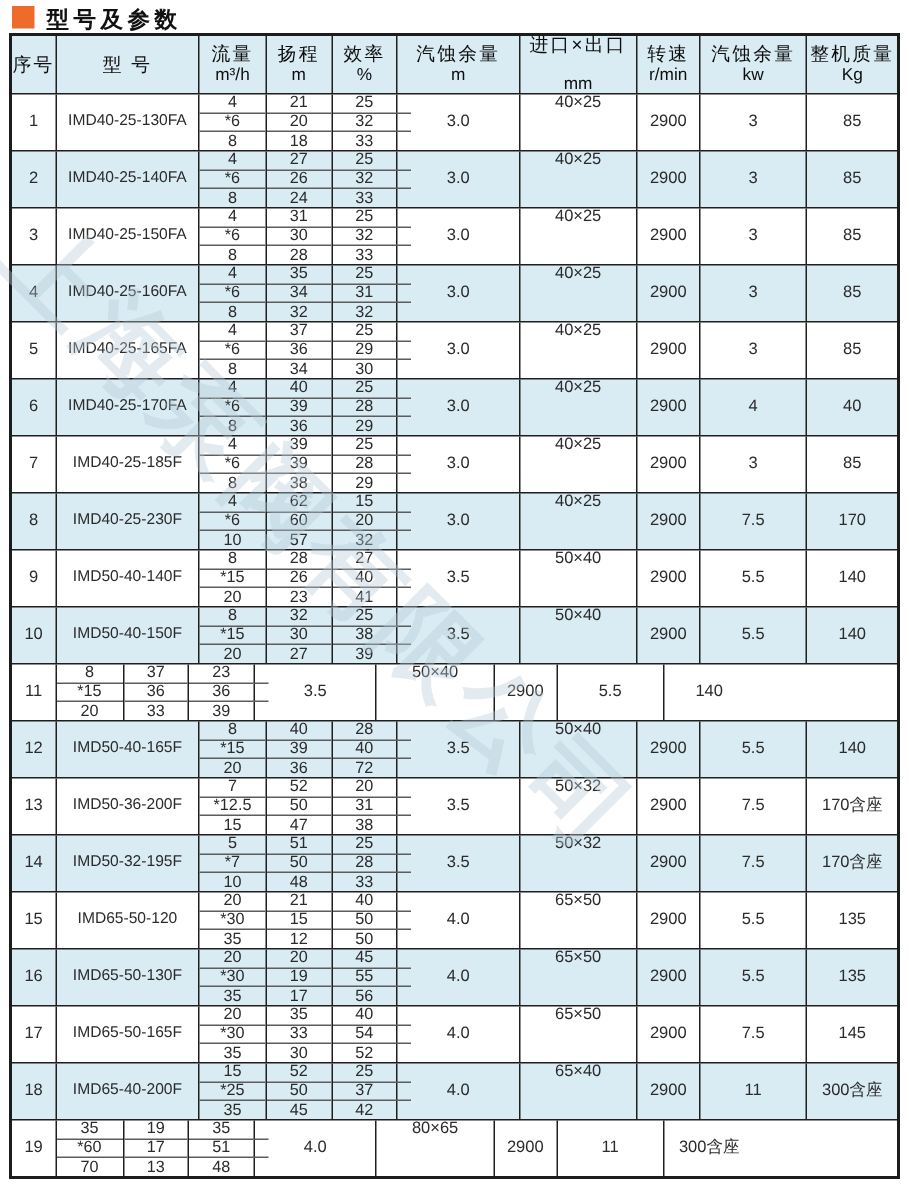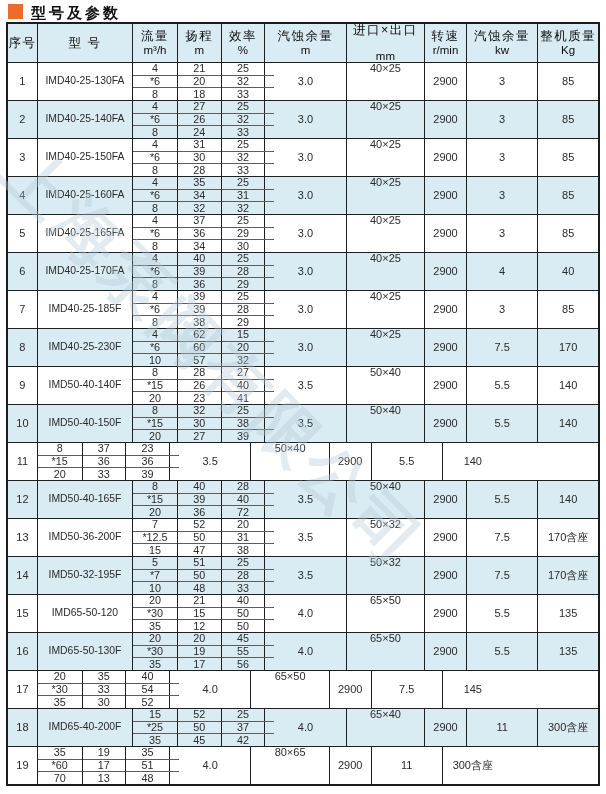--- a/index.html
+++ b/index.html
@@ -470,20 +470,21 @@
           <div class="sub">55</div>
           <div class="sub">56</div>
         </div>
         <div class="cell c5">4.0</div>
         <div class="cell c6">65×50</div>
         <div class="cell c7">2900</div>
         <div class="cell c8">5.5</div>
         <div class="cell c9">135</div>
       </div><div class="row">
         <div class="cell c0">17</div>
+        <div class="cell c1 model">IMD65-50-165F</div>
         <div class="cell c2 tri">
           <div class="sub">20</div>
           <div class="sub">*30</div>
           <div class="sub">35</div>
         </div>
         <div class="cell c3 tri">
           <div class="sub">35</div>
           <div class="sub">33</div>
           <div class="sub">30</div>
         </div>

